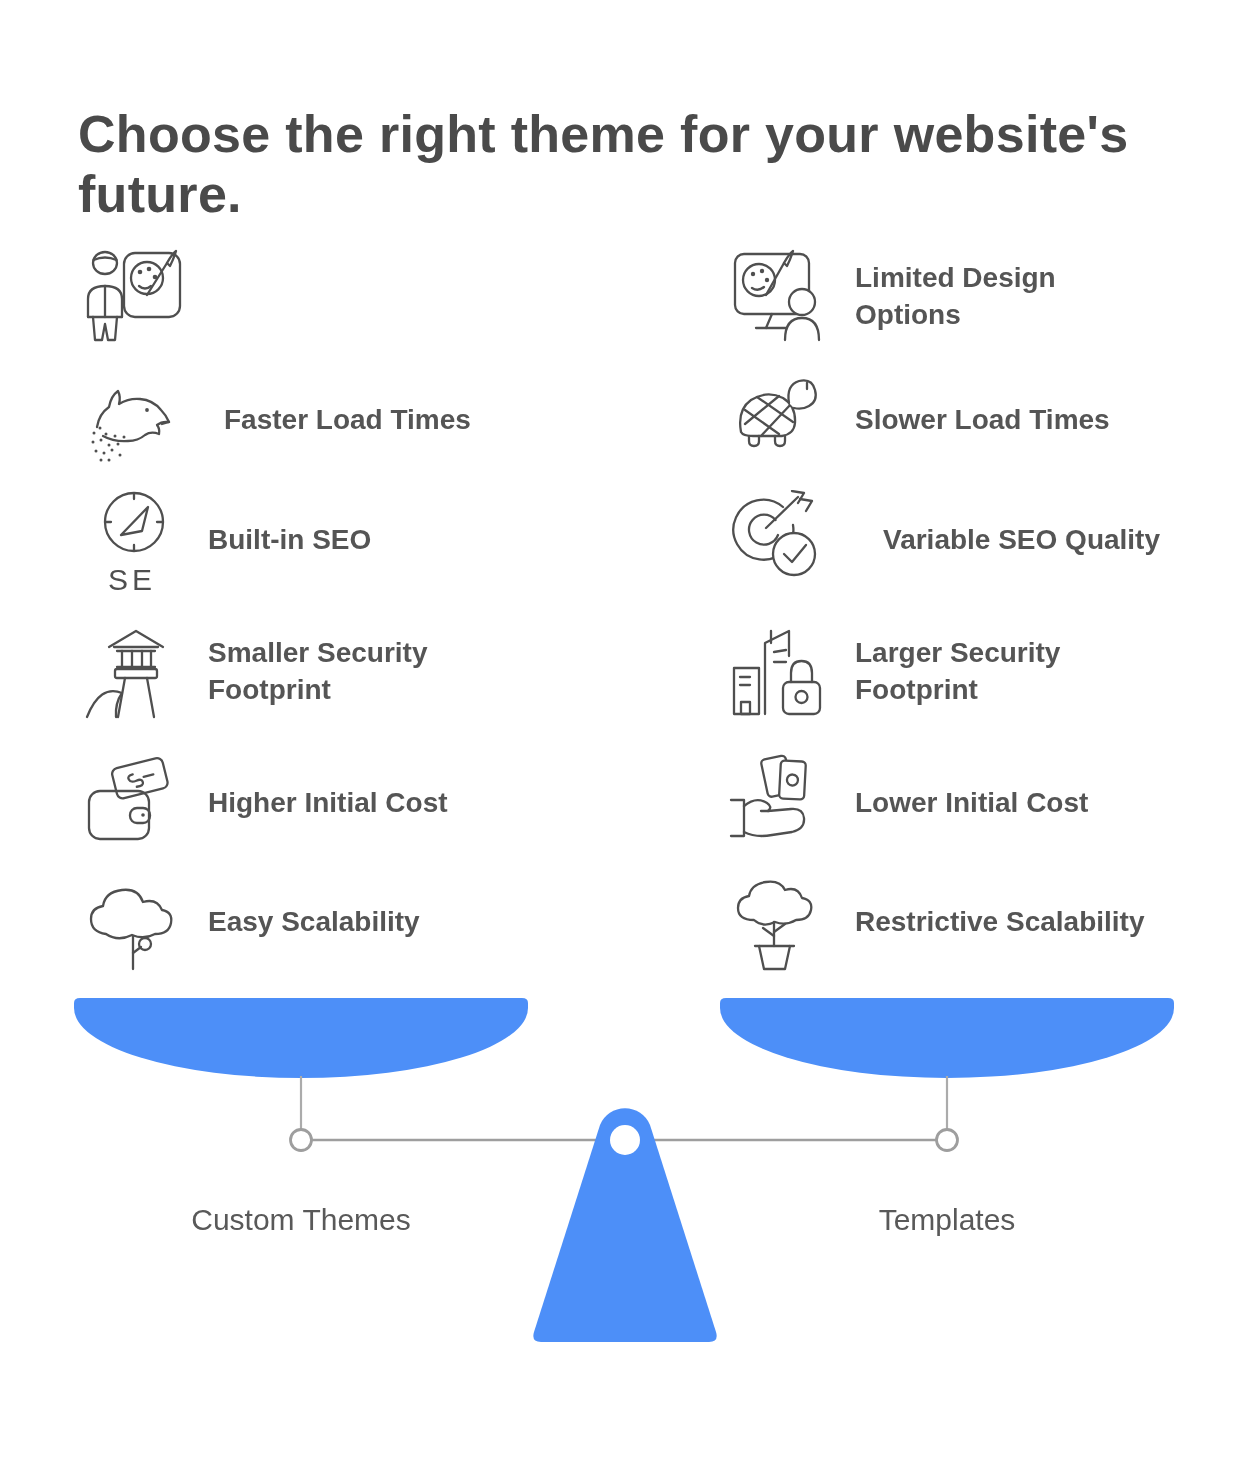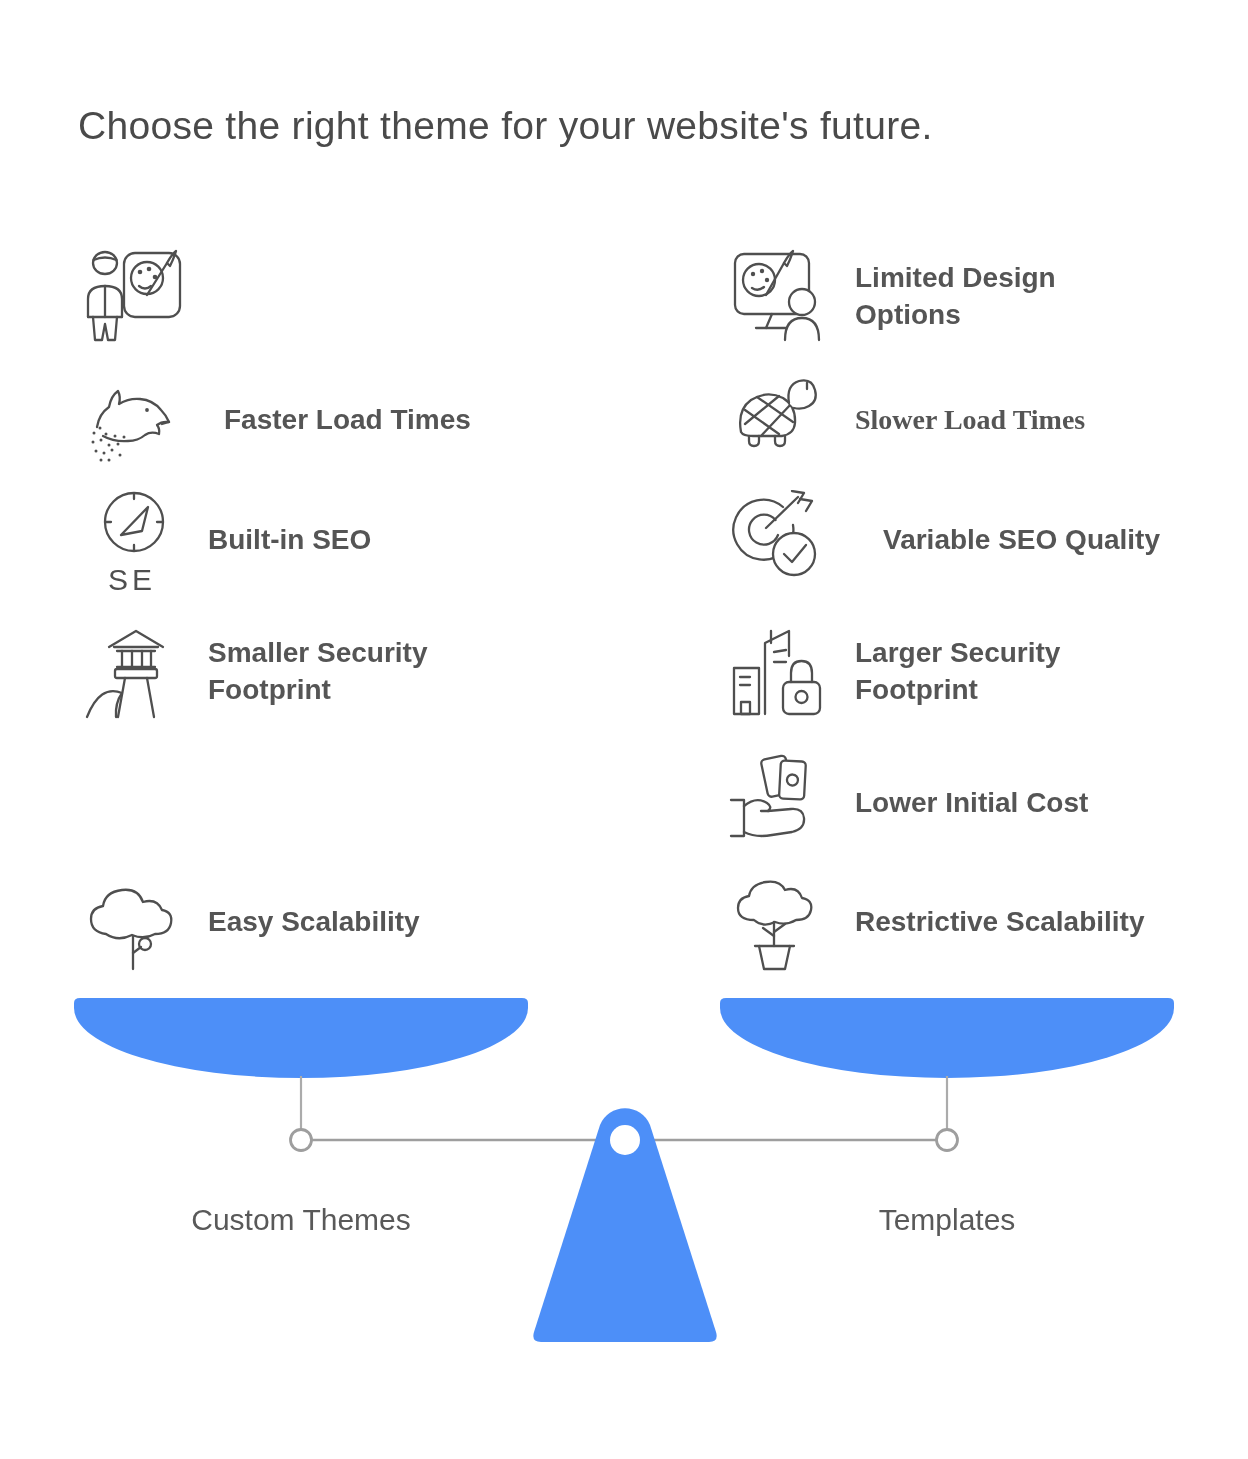--- a/index.html
+++ b/index.html
@@ -7,21 +7,21 @@
     --icon-stroke:#4F4F4F;
     --title-color:#4A4A4A;
     --label-color:#555555;
     --scale-label-color:#595959;
     --beam-gray:#9E9E9E;
     --bg:#FFFFFF;
   }
   *{margin:0;padding:0;box-sizing:border-box;}
   body{background:var(--bg);font-family:"Liberation Sans",sans-serif;}
   .canvas{position:relative;width:1248px;height:1459px;margin:0 auto;background:var(--bg);overflow:hidden;}
-  .title{position:absolute;left:78px;top:104px;font-size:39px;font-weight:400;color:var(--title-color);letter-spacing:.3px;}
+  .title{position:absolute;left:78px;top:104px;font-size:52px;font-weight:700;color:var(--title-color);letter-spacing:.3px;}
   .row{position:absolute;display:flex;align-items:center;height:110px;}
   .row .icon{width:100px;height:110px;flex:none;display:flex;align-items:center;justify-content:center;}
   .row .label{font-size:28px;font-weight:700;color:var(--label-color);white-space:pre-line;line-height:1.32;margin-left:24px;}
   .col-right .label{margin-left:27px;}
   
   .icon svg :is(path,circle,rect,line,ellipse,polyline){stroke:var(--icon-stroke);stroke-width:2.3;fill:none;stroke-linecap:round;stroke-linejoin:round;}
   .icon svg .f{fill:var(--icon-stroke);stroke:none;}
   .icon svg .w{fill:#fff;}
   .icon svg text{fill:var(--icon-stroke);stroke:none;font:400 30px "Liberation Sans",sans-serif;letter-spacing:4px;}
   
@@ -110,20 +110,34 @@
         <path d="M38 29 V45 M48 29 V45 M58 29 V45 M67 29 V45"></path>
         <rect x="31" y="47" width="42" height="9" rx="2"></rect>
         <path d="M41 56 L34 95 M63 56 L70 95"></path>
         <path d="M3 95 Q16 62 38 71 Q31 81 32 95"></path>
       </svg>
     </div>
     <div class="label">Smaller Security
 Footprint</div>
   </div>
 
+  <div class="row col-left" style="left:84px;top:748px;">
+    <div class="icon">
+      <svg width="100" height="100" viewBox="0 0 100 100">
+        <g transform="rotate(-14 55 26)">
+          <rect x="30" y="10" width="52" height="31" rx="6"></rect>
+          <path d="M50 20 Q44 20 45 24 Q46 28 52 27 Q58 26 58 30 Q58 34 51 33 M60 25 H70"></path>
+        </g>
+        <rect x="5" y="38" width="60" height="48" rx="11"></rect>
+        <rect x="46" y="55" width="20" height="15" rx="7"></rect>
+        <circle class="f" cx="59" cy="62" r="1.8"></circle>
+      </svg>
+    </div>
+    <div class="label">Higher Initial Cost</div>
+  </div>
 
   <div class="row col-left" style="left:84px;top:867px;">
     <div class="icon">
       <svg width="100" height="100" viewBox="0 0 100 100">
         <path d="M22 62 Q7 60 7 47 Q7 36 19 34 Q21 20 38 18 Q54 16 59 30 Q73 26 78 38 Q89 40 87 51 Q85 62 71 62 Q60 68 48 63 Q34 70 22 62 Z"></path>
         <path d="M49 64 V97"></path>
         <path d="M49 81 L57 75"></path>
         <circle cx="61" cy="72" r="6"></circle>
       </svg>
     </div>
@@ -144,21 +158,21 @@
         <path d="M44 67 L38 81"></path>
           <path d="M28 81 H58"></path>
         <circle class="w" cx="74" cy="55" r="13"></circle>
         <path class="w" d="M57 93 Q57 71 74 71 Q91 71 91 93"></path>
       </svg>
     </div>
     <div class="label">Limited Design
 Options</div>
   </div>
 
-  <div class="row col-right" style="left:728px;top:365px;font-family:Liberation Serif, serif;">
+  <div class="row col-right" style="left:728px;top:365px;">
     <div class="icon">
       <svg width="100" height="100" viewBox="0 0 100 100">
         <path d="M13 62 Q9 40 23 30 Q39 20 55 28 Q68 36 67 53 Q66 64 54 66 L25 66 Q15 66 13 62 Z"></path>
         <path d="M17 40 L51 64 M29 27 L65 52 M51 26 L17 54 M63 34 L33 66"></path>
         <path class="w" d="M61 33 Q58 15 71 11 Q84 8 87 20 Q90 31 81 36 Q74 40 66 38"></path>
         <path d="M79 13 V19"></path>
         <path d="M21 66 V71 Q21 76 26 76 Q31 76 31 71 V66"></path>
         <path d="M47 66 V71 Q47 76 52 76 Q57 76 57 71 V66"></path>
       </svg>
     </div>

